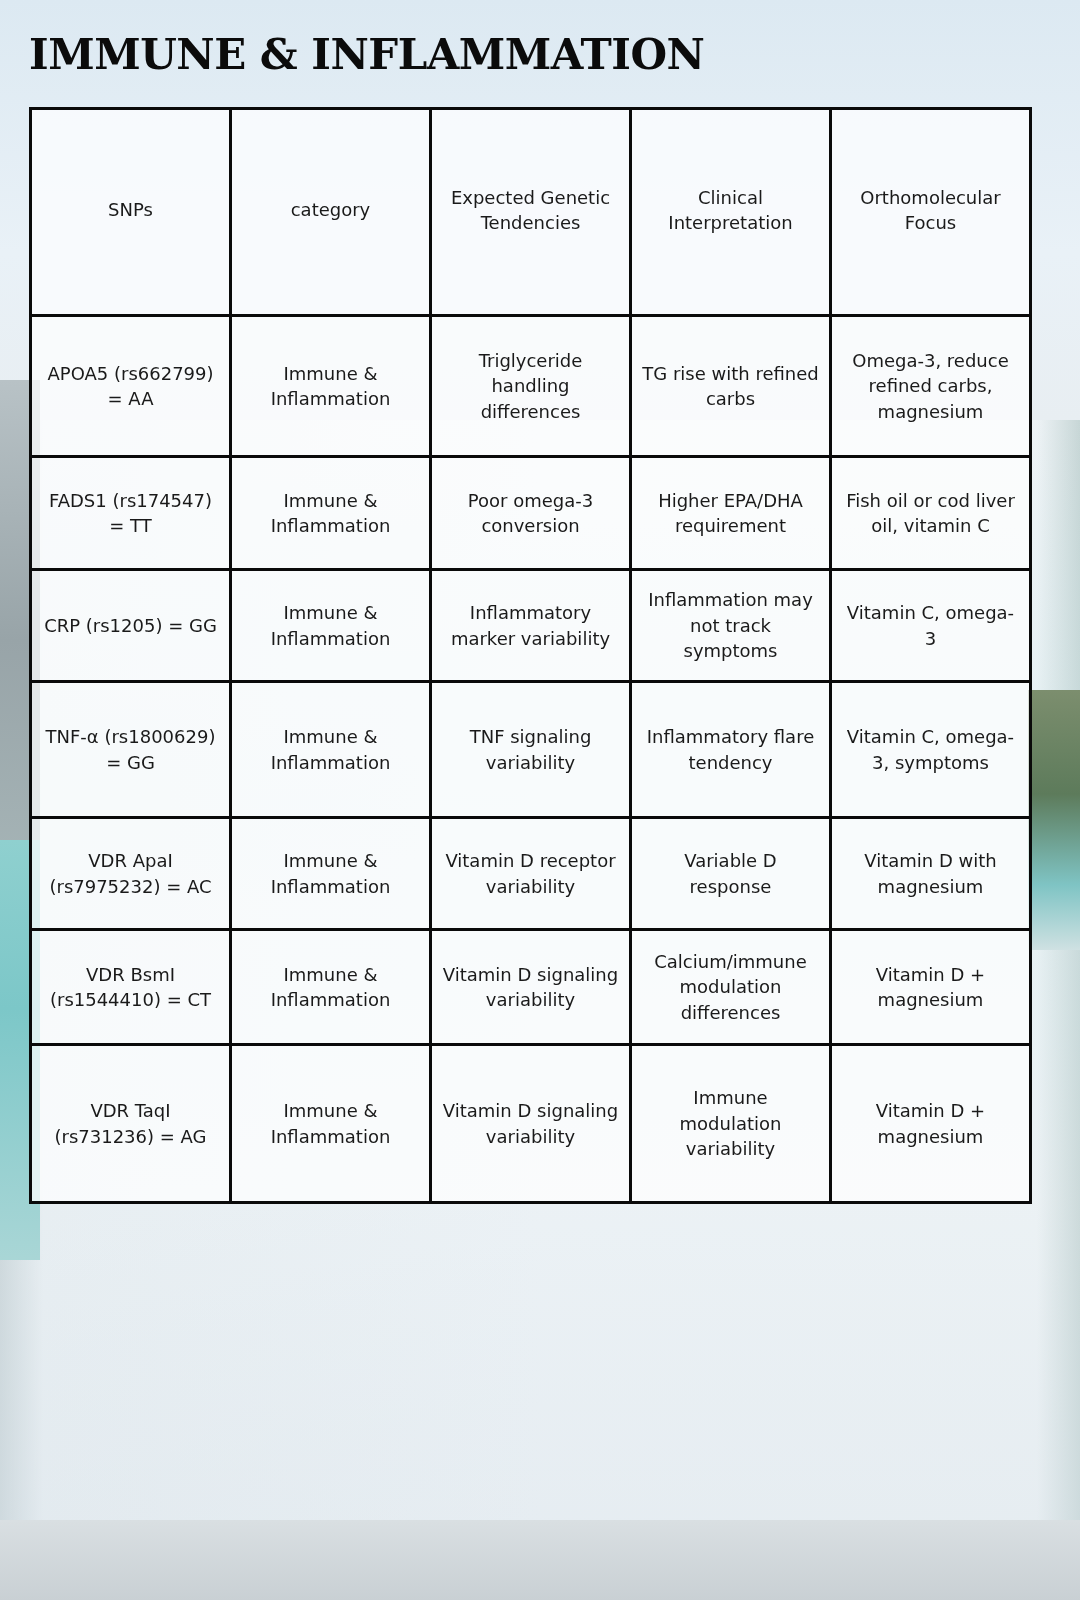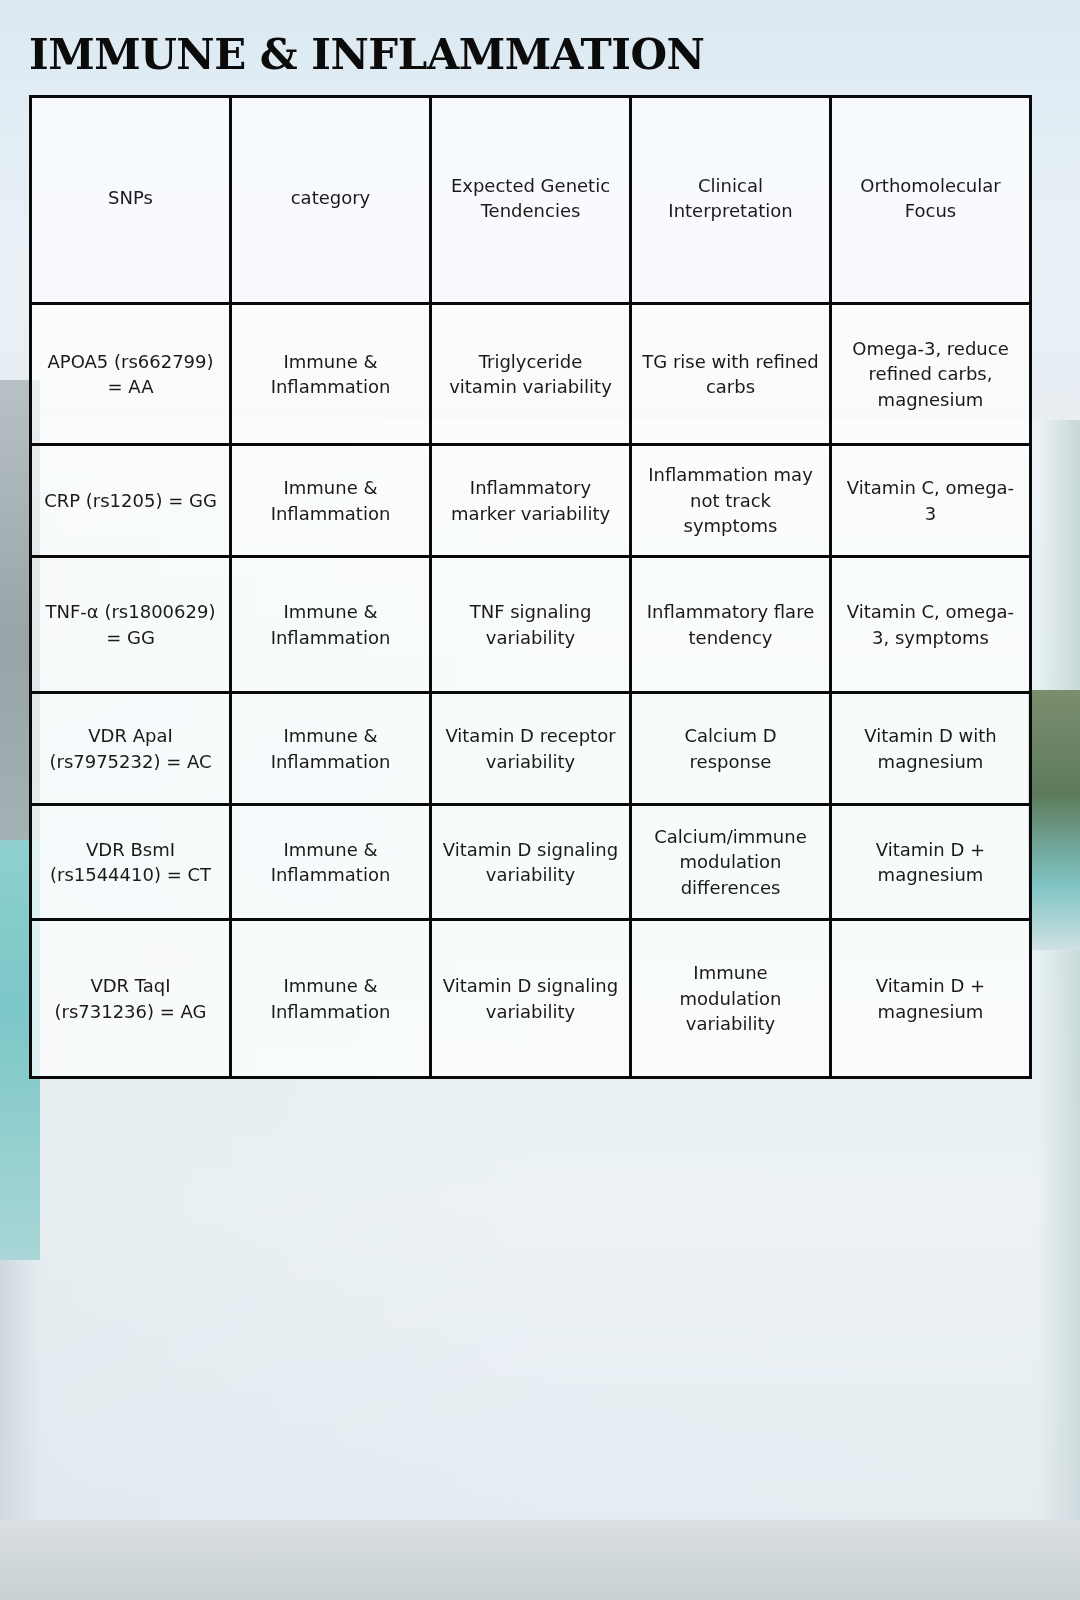--- a/index.html
+++ b/index.html
@@ -22,21 +22,21 @@
   .bg-rock-bottom { position:absolute; left:0; bottom:0; width:1080px; height:80px;
     background: linear-gradient(180deg, #d9dfe2 0%, #c9d0d4 100%); }
 
   .title {
     position: absolute; left: 29px; top: 30px; margin: 0;
     font-family: "DejaVu Serif", serif; font-weight: bold;
     font-size: 42px; letter-spacing: -0.5px; color: #0b0b0b; z-index: 2;
   }
 
   .grid {
-    position: absolute; left: 29px; top: 95px; z-index: 2;
+    position: absolute; left: 29px; top: 107px; z-index: 2;
     border-collapse: collapse; table-layout: fixed;
   }
   .grid td {
     width: 200px; box-sizing: border-box;
     border: 3px solid #0a0a0a;
     text-align: center; vertical-align: middle;
     font-family: "DejaVu Sans", sans-serif; font-size: 18px; line-height: 25.5px;
     color: #1a1a1a; padding: 0 10px;
     background: rgba(255,255,255,0.72);
   }
@@ -62,43 +62,50 @@
       <td><span>SNPs</span></td>
       <td><span>category</span></td>
       <td><span>Expected Genetic Tendencies</span></td>
       <td><span>Clinical Interpretation</span></td>
       <td><span>Orthomolecular Focus</span></td>
     </tr>
 
     <tr style="height:141px">
       <td>APOA5 (rs662799) = AA</td>
       <td>Immune &amp; Inflammation</td>
-      <td>Triglyceride vitamin variability</td>
+      <td>Triglyceride handling differences</td>
       <td>TG rise with refined carbs</td>
       <td>Omega-3, reduce refined carbs, magnesium</td>
+    </tr>
+    <tr style="height:113px">
+      <td>FADS1 (rs174547) = TT</td>
+      <td>Immune &amp; Inflammation</td>
+      <td>Poor omega-3 conversion</td>
+      <td>Higher EPA/DHA requirement</td>
+      <td>Fish oil or cod liver oil, vitamin C</td>
     </tr>
     <tr style="height:112px">
       <td>CRP (rs1205) = GG</td>
       <td>Immune &amp; Inflammation</td>
       <td>Inflammatory marker variability</td>
       <td>Inflammation may not track symptoms</td>
       <td>Vitamin C, omega-3</td>
     </tr>
     <tr style="height:136px">
       <td>TNF-α (rs1800629) = GG</td>
       <td>Immune &amp; Inflammation</td>
       <td>TNF signaling variability</td>
       <td>Inflammatory flare tendency</td>
       <td>Vitamin C, omega-3, symptoms</td>
     </tr>
     <tr style="height:112px">
       <td>VDR ApaI (rs7975232) = AC</td>
       <td>Immune &amp; Inflammation</td>
       <td>Vitamin D receptor variability</td>
-      <td>Calcium D response</td>
+      <td>Variable D response</td>
       <td>Vitamin D with magnesium</td>
     </tr>
     <tr style="height:115px">
       <td>VDR BsmI (rs1544410) = CT</td>
       <td>Immune &amp; Inflammation</td>
       <td>Vitamin D signaling variability</td>
       <td>Calcium/immune modulation differences</td>
       <td>Vitamin D + magnesium</td>
     </tr>
     <tr style="height:158px">

